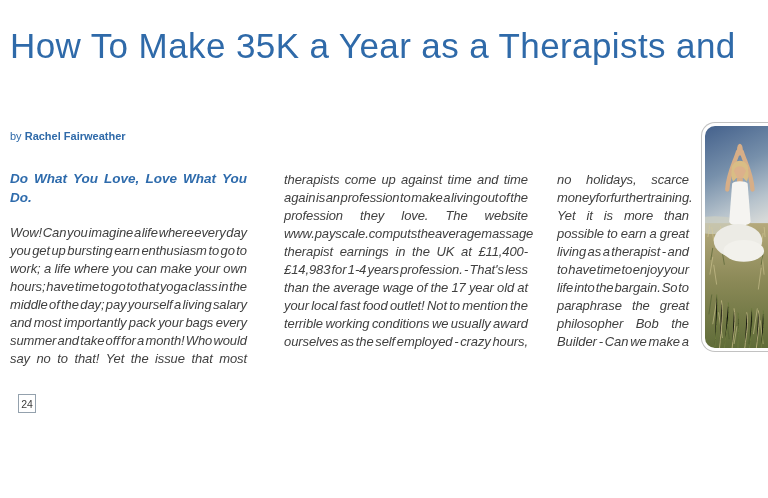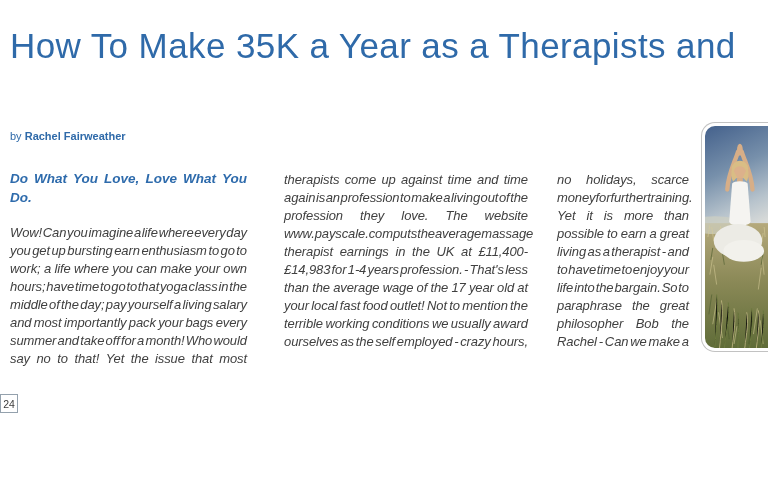--- a/index.html
+++ b/index.html
@@ -38,21 +38,21 @@
     position:absolute;left:701px;top:122px;width:67px;height:230px;
     background:#ffffff;border:1px solid #c2c2c2;border-right:none;
     border-radius:14px 0 0 14px;padding:3px 0 3px 3px;box-sizing:border-box;
   }
   .photo-inner{
     width:100%;height:100%;overflow:hidden;border-radius:10px 0 0 10px;
   }
   .photo-inner svg{display:block;width:100%;height:100%;}
   
   .page-badge{
-    position:absolute;left:0;top:394px;width:16px;height:17px;
+    position:absolute;left:18px;top:394px;width:16px;height:17px;
     border:1px solid #94a1ad;display:flex;align-items:center;justify-content:center;
     font-size:10.5px;color:#3c3c3c;background:#ffffff;
   }
 </style>
 </head>
 <body>
 
 <h1 class="title">
   <div>How To Make 35K a Year as a Therapists and</div>
 </h1>
@@ -318,21 +318,21 @@
       <span>paraphrase</span>
       <span>the</span>
       <span>great</span>
     </div>
   <div class="tline">
       <span>philosopher</span>
       <span>Bob</span>
       <span>the</span>
     </div>
   <div class="tline">
-      <span>Rachel</span>
+      <span>Builder</span>
       <span>-</span>
       <span>Can</span>
       <span>we</span>
       <span>make</span>
       <span>a</span>
     </div>
 </div>
 
 <div class="photo-frame">
   <div class="photo-inner" title="Woman sitting in a grassy field meditating with arms raised overhead">

